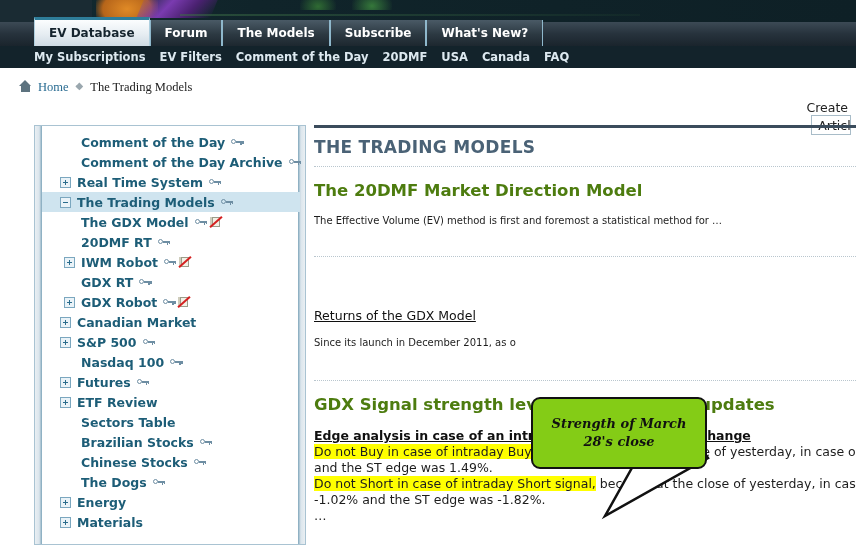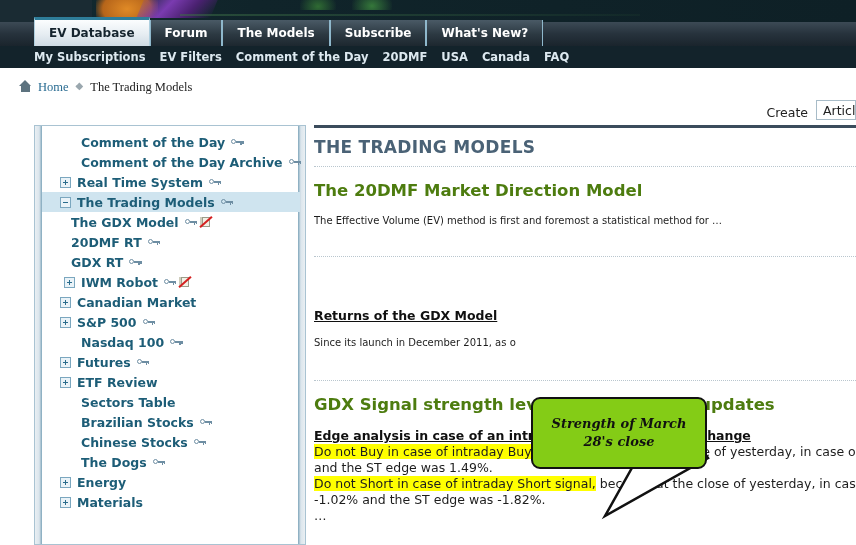--- a/index.html
+++ b/index.html
@@ -171,21 +171,22 @@
   #breadcrumb .crumb-current {
     color: #222;
     font-size: 12.5px;
   }
 
   
   #create-area {
     position: absolute;
     right: 0; top: 32px;
     display: flex;
-    align-items: flex-end;
+    align-items: center;
+    flex-direction: column;
   }
   #create-label {
     font-size: 12.5px;
     color: #222;
     margin-right: 8px;
   }
   #create-select {
     border: 1px solid #a8bcc8;
     background: #fff;
     height: 20px;
@@ -323,21 +324,21 @@
     box-sizing: border-box;
   }
   .book-icon .slash {
     position: absolute; left: -1px; top: 5px;
     width: 16px; height: 2px;
     background: #d42020;
     transform: rotate(-42deg);
     transform-origin: center;
   }
   .nav-indent-1 { padding-left: 22px; }
-  .nav-indent-2 { padding-left: 12px; }
+  .nav-indent-2 { padding-left: 22px; }
 
   
   #content {
     position: absolute;
     left: 314px; top: 57px;
     width: 542px;
     height: 420px;
     overflow: hidden;
   }
   #content .toprule {
@@ -376,21 +377,21 @@
     left: 0;
     font-size: 10px;
     color: #1d1d1d;
     font-family: "DejaVu Sans", sans-serif;
     white-space: nowrap;
   }
   .sec-link {
     position: absolute;
     left: 0;
     font-size: 12.5px;
-    font-weight: bold;
+    font-weight: normal;
     color: #101010;
     text-decoration: underline;
     font-family: "DejaVu Sans", sans-serif;
     white-space: nowrap;
     cursor: pointer;
   }
   .hl {
     background: #ffff00;
   }
   .edge-body {
@@ -547,33 +548,48 @@
         <div class="nav-item nav-indent-2">
           <span class="expander-spacer"></span>
           <span class="nav-label">20DMF RT</span>
           <span class="key-icon">
             <span class="ring"></span>
             <span class="shaft"></span>
             <span class="tooth1"></span>
             <span class="tooth2"></span>
           </span>
         </div>
+        <div class="nav-item nav-indent-1">
+          <span class="expander plus"></span>
+          <span class="nav-label">IWM Robot</span>
+          <span class="key-icon">
+            <span class="ring"></span>
+            <span class="shaft"></span>
+            <span class="tooth1"></span>
+            <span class="tooth2"></span>
+          </span>
+          <span class="book-icon">
+            <span class="page"></span>
+            <span class="spine"></span>
+            <span class="slash"></span>
+          </span>
+        </div>
         <div class="nav-item nav-indent-2">
           <span class="expander-spacer"></span>
           <span class="nav-label">GDX RT</span>
           <span class="key-icon">
             <span class="ring"></span>
             <span class="shaft"></span>
             <span class="tooth1"></span>
             <span class="tooth2"></span>
           </span>
         </div>
         <div class="nav-item nav-indent-1">
           <span class="expander plus"></span>
-          <span class="nav-label">IWM Robot</span>
+          <span class="nav-label">GDX Robot</span>
           <span class="key-icon">
             <span class="ring"></span>
             <span class="shaft"></span>
             <span class="tooth1"></span>
             <span class="tooth2"></span>
           </span>
           <span class="book-icon">
             <span class="page"></span>
             <span class="spine"></span>
             <span class="slash"></span>

